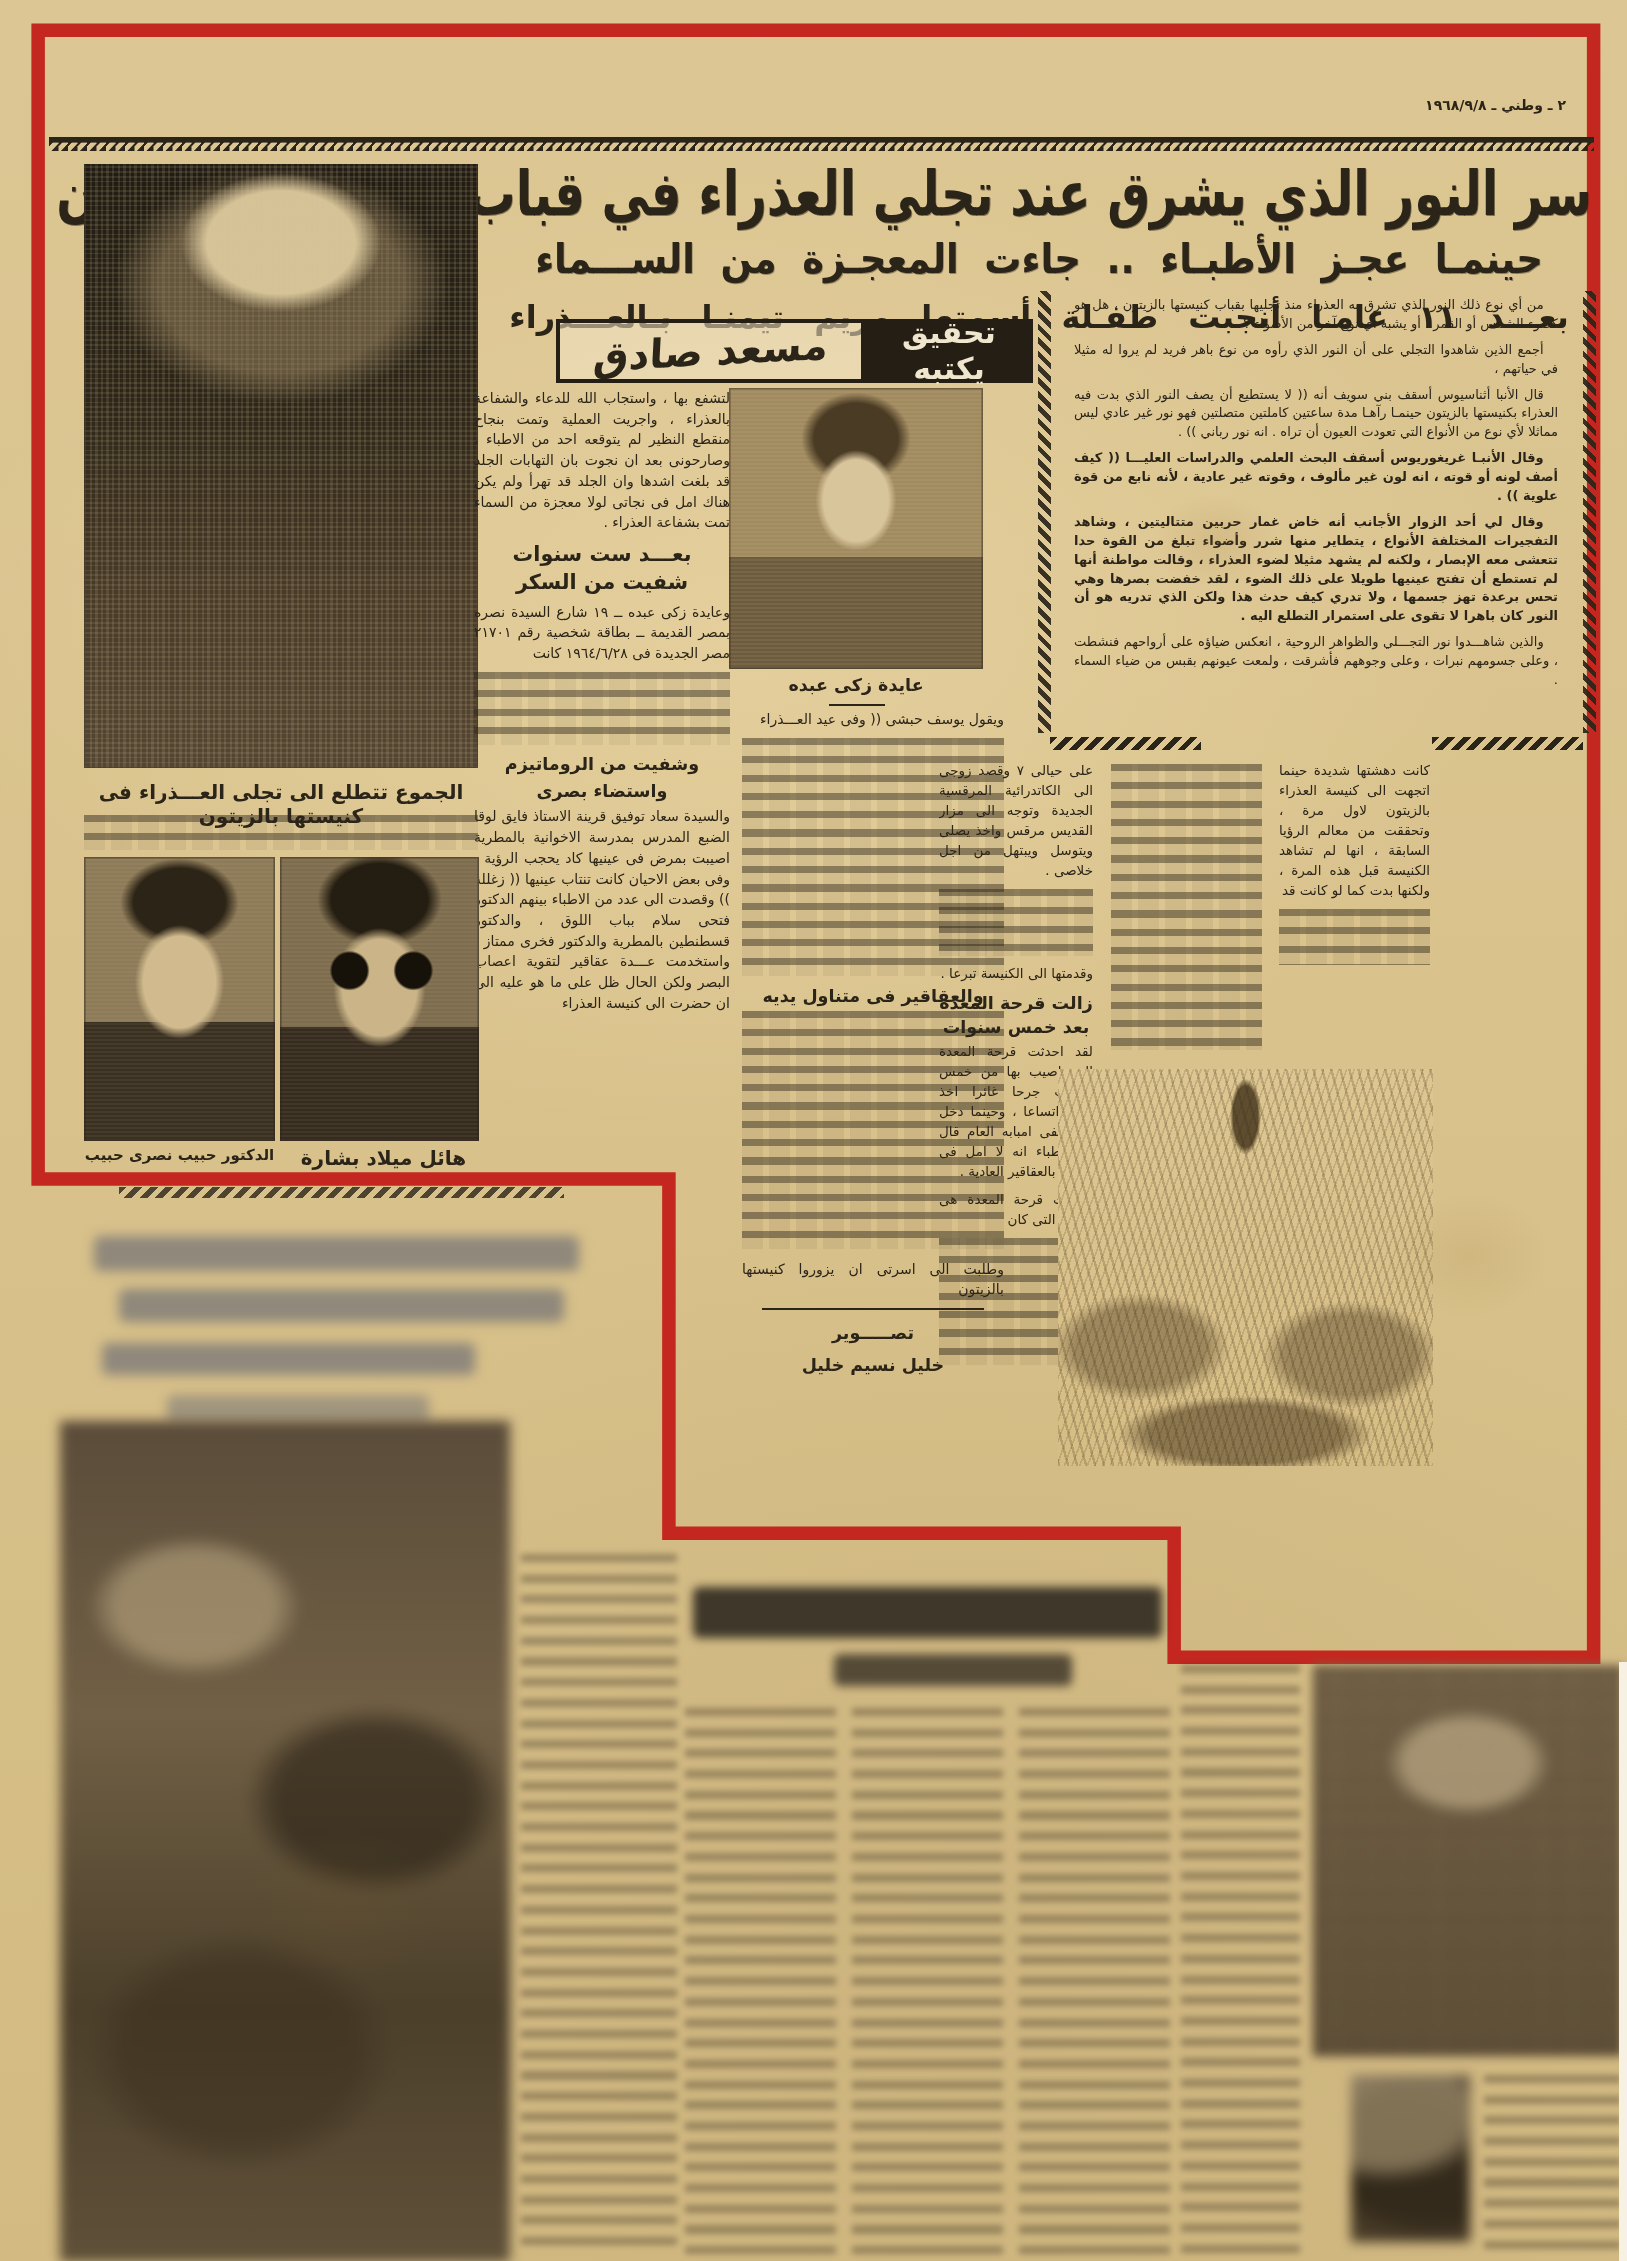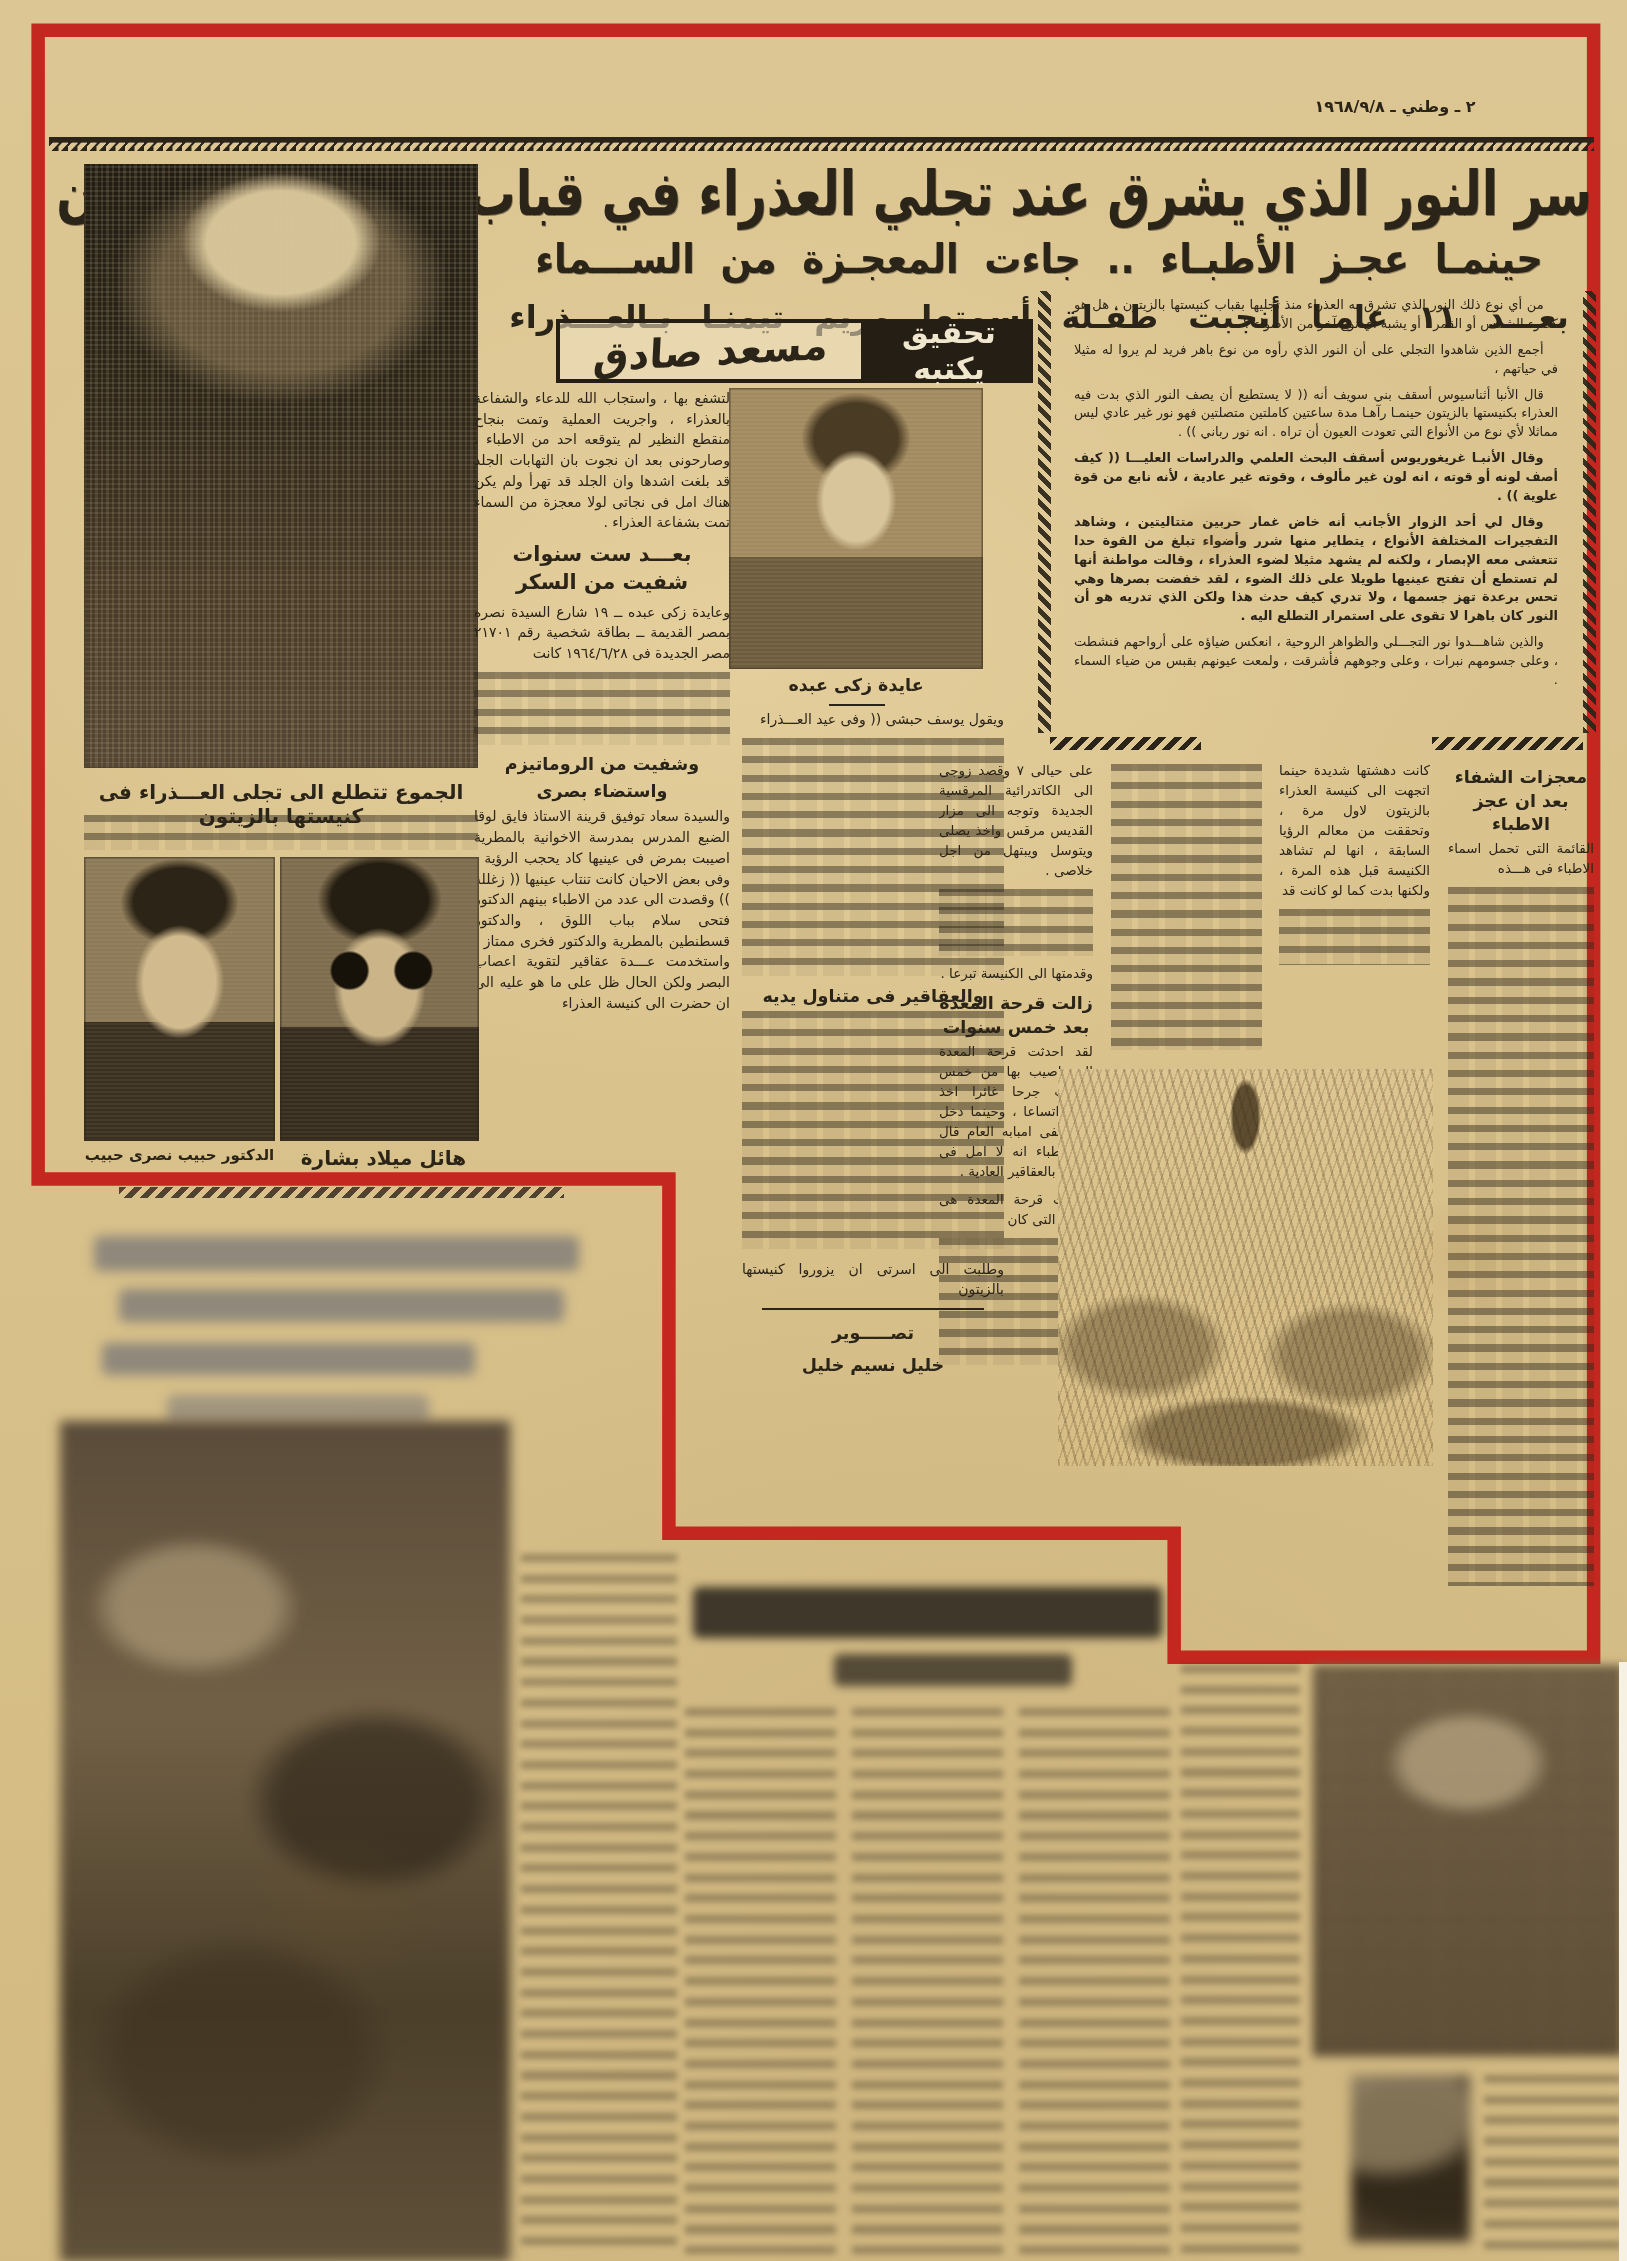--- a/index.html
+++ b/index.html
@@ -18,21 +18,21 @@
   
   .zz{background:
       linear-gradient(#2b2418 0 5.6px, rgba(0,0,0,0) 5.6px),
       repeating-linear-gradient(-45deg,#2b2418 0 4.8px, rgba(0,0,0,0) 4.8px 9.5px);
       background-size:100% 5.6px,9.5px 8.7px;background-position:0 0,0 4.8px;
       background-repeat:no-repeat,repeat-x;}
   .zzv{background:repeating-linear-gradient(45deg,#2b2418 0 4.8px, rgba(0,0,0,0) 4.8px 9.5px);opacity:.92;}
   .zzh{background:repeating-linear-gradient(135deg,#2b2418 0 5.6px, rgba(0,0,0,0) 5.6px 11px);}
 
   
-  .dateline{font-size:16px;font-weight:700;text-align:center;letter-spacing:0.8px;}
+  .dateline{font-size:14px;font-weight:700;text-align:right;letter-spacing:0.8px;}
   .h1{font-size:48px;font-weight:800;white-space:nowrap;text-align:center;
       transform:scaleY(1.28);transform-origin:50% 0;letter-spacing:-0.8px;text-shadow:0.8px 0.8px 0 rgba(43,36,24,.5);}
   .h2{font-size:37px;font-weight:800;white-space:nowrap;text-align:center;word-spacing:12.7px;
       transform:scaleY(1.12);transform-origin:50% 0;text-shadow:0.8px 0.8px 0 rgba(43,36,24,.4);}
   .h3{font-size:32px;font-weight:700;white-space:nowrap;text-align:center;word-spacing:19px;}
   .cap{font-weight:800;text-align:center;}
   .body{font-size:14px;line-height:1.48;text-align:justify;}
   .body p{margin:0 0 8px 0;}
   .sechead{font-size:20.7px;font-weight:800;text-align:center;line-height:1.35;margin:6.4px 0 4.8px;}
   .sechead2{font-size:17.5px;font-weight:800;text-align:center;line-height:1.3;margin:4.8px 0 3.2px;}
@@ -176,26 +176,20 @@
     <div class="rule" style="width:222px;height:2.4px;margin:8px auto;"></div>
     <div class="credit">تصـــــوير</div>
     <div class="credit">خليل نسيم خليل</div>
   </div>
 
   <div class="abs photo portrait-a" style="left:84px;top:857px;width:191px;height:284px;"></div>
   <div class="abs photo portrait-b" style="left:280px;top:857px;width:199px;height:284px;"></div>
   <div class="abs cap" style="left:84px;top:1146px;width:191px;font-size:15px;">الدكتور حبيب نصرى حبيب</div>
   <div class="abs cap" style="left:284px;top:1146px;width:199px;font-size:20px;">هائل ميلاد بشارة</div>
 
-  <div class="abs body clip" style="left:1448px;top:761px;width:146px;height:864px;font-size:13.5px;">
-    <div class="sechead2">معجزات الشفاء</div>
-    <div class="sechead2" style="margin-top:-1.6px;">بعد ان عجز الاطباء</div>
-    <p>القائمة التى تحمل اسماء الاطباء فى هـــذه</p>
-    <div class="sim" style="height:699px;"></div>
-  </div>
   <div class="abs body clip" style="left:1279px;top:761px;width:151px;height:292px;font-size:13.5px;">
     <p>كانت دهشتها شديدة حينما اتجهت الى كنيسة العذراء بالزيتون لاول مرة ، وتحققت من معالم الرؤيا السابقة ، انها لم تشاهد الكنيسة قبل هذه المرة ، ولكنها بدت كما لو كانت قد</p>
     <div class="sim" style="height:56px;"></div>
   </div>
   <div class="abs sim" style="left:1111px;top:764px;width:151px;height:286px;"></div>
   <div class="abs body clip" style="left:939px;top:761px;width:154px;height:706px;font-size:13.5px;">
     <p>على حيالى ٧ وقصد زوجى الى الكاتدرائية المرقسية الجديدة وتوجه الى مزار القديس مرقس واخذ يصلى ويتوسل ويبتهل من اجل خلاصى .</p>
     <div class="sim" style="height:67px;margin-bottom:8px;"></div>
     <p>وقدمتها الى الكنيسة تبرعا .</p>
     <div class="sechead2">زالت قرحة المعدة</div>

